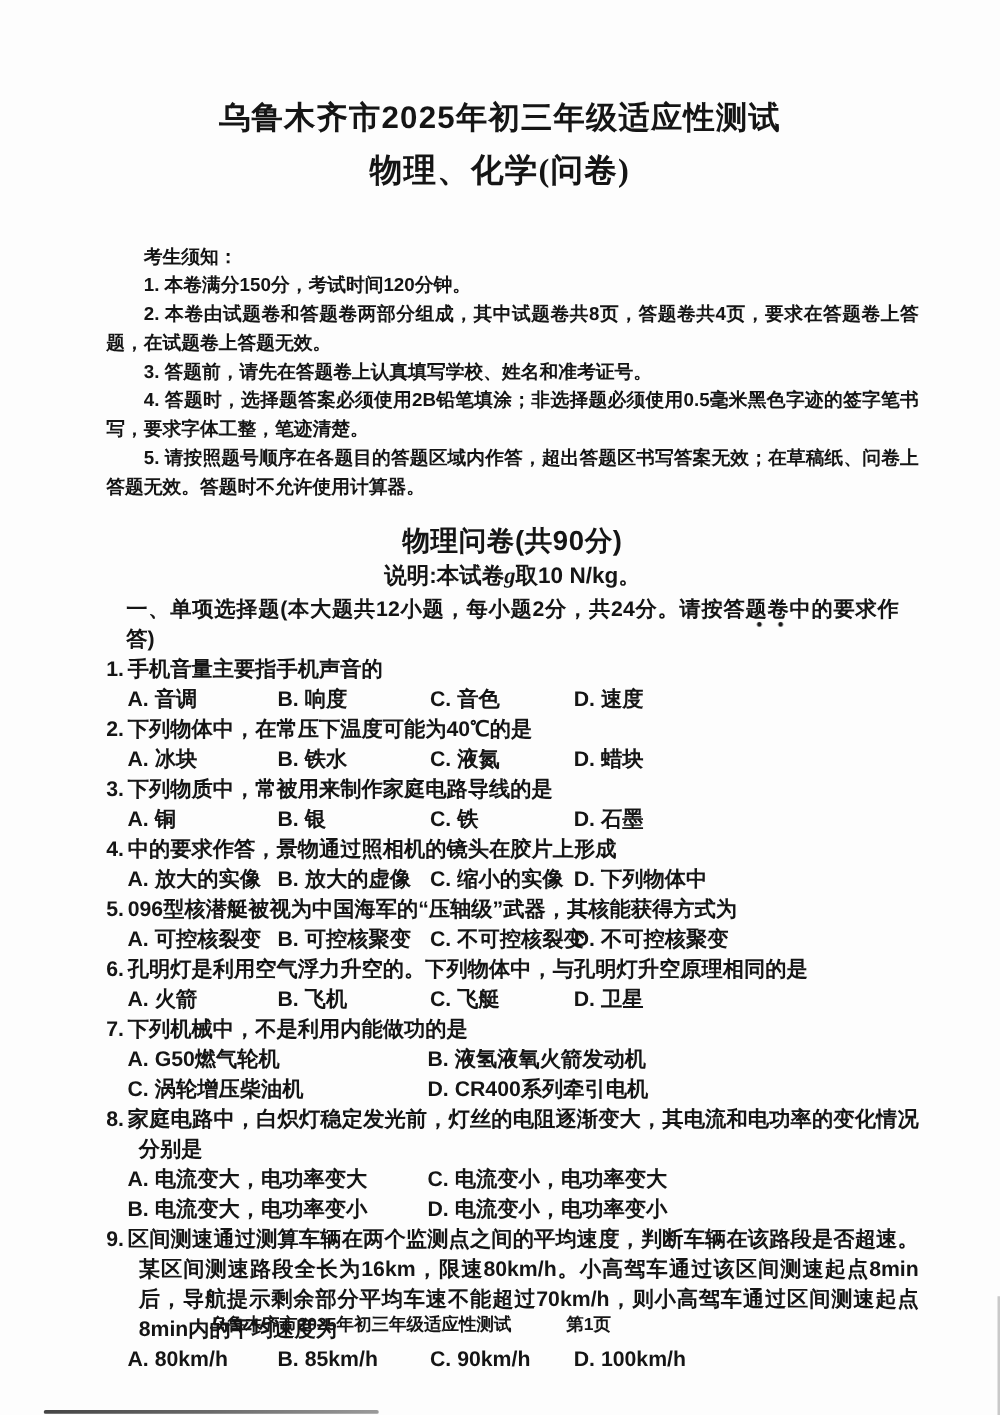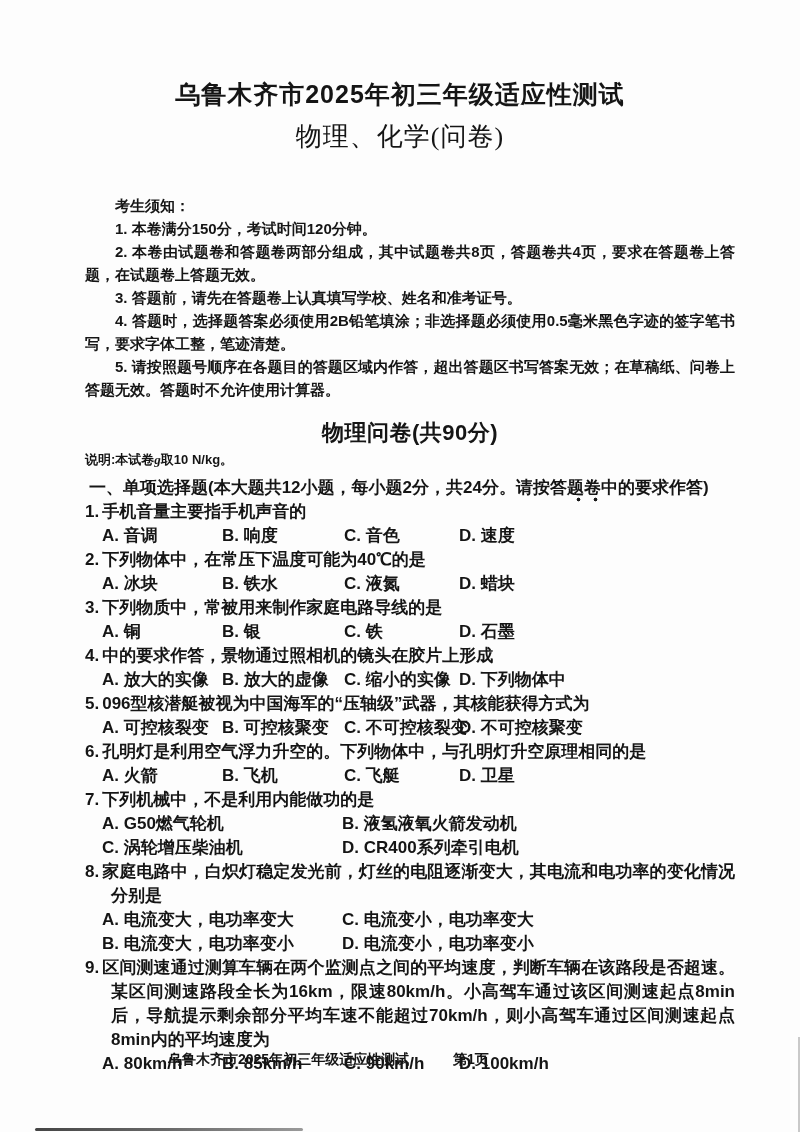--- a/index.html
+++ b/index.html
@@ -17,21 +17,21 @@
     margin:80px 0 0;
     text-align:center;
     font-size:25px;line-height:28px;
     font-weight:700;
     letter-spacing:1px;
   }
   .doc-subtitle{
     margin:14px 0 0;
     text-align:center;
     font-size:26px;line-height:30px;
-    font-weight:400;
+    font-weight:700;
     font-family:"Liberation Serif", serif;
     letter-spacing:1px;
   }
 
   .content{
     margin:0 65px 0 85px; 
     text-align:justify;
   }
 
   .notice{margin-top:42px;}
@@ -43,27 +43,27 @@
     text-indent:2em;
   }
 
   .sec-heading{
     margin:17px 0 0;
     text-align:center;
     font-size:22px;line-height:30px;font-weight:700;
     letter-spacing:0.5px;
   }
   .sec-note{
-    margin:0;
-    font-size:13px;line-height:24px;font-weight:600;
+    margin:0;text-align:center;
+    font-size:18px;line-height:24px;font-weight:600;
   }
   .sec-note i{font-family:"Liberation Serif", serif;font-weight:700;}
 
   .part-header{
-    margin:4px 4px 0;
+    margin:4px 16px 0;
     font-size:17px;line-height:24px;font-weight:700;
   }
   .em-dots{
     background-image:radial-gradient(circle, #1a1a1a 1.6px, transparent 2.2px);
     background-size:17px 5px;
     background-repeat:repeat-x;
     background-position:3px 100%;
     padding-bottom:5px;
   }
 

